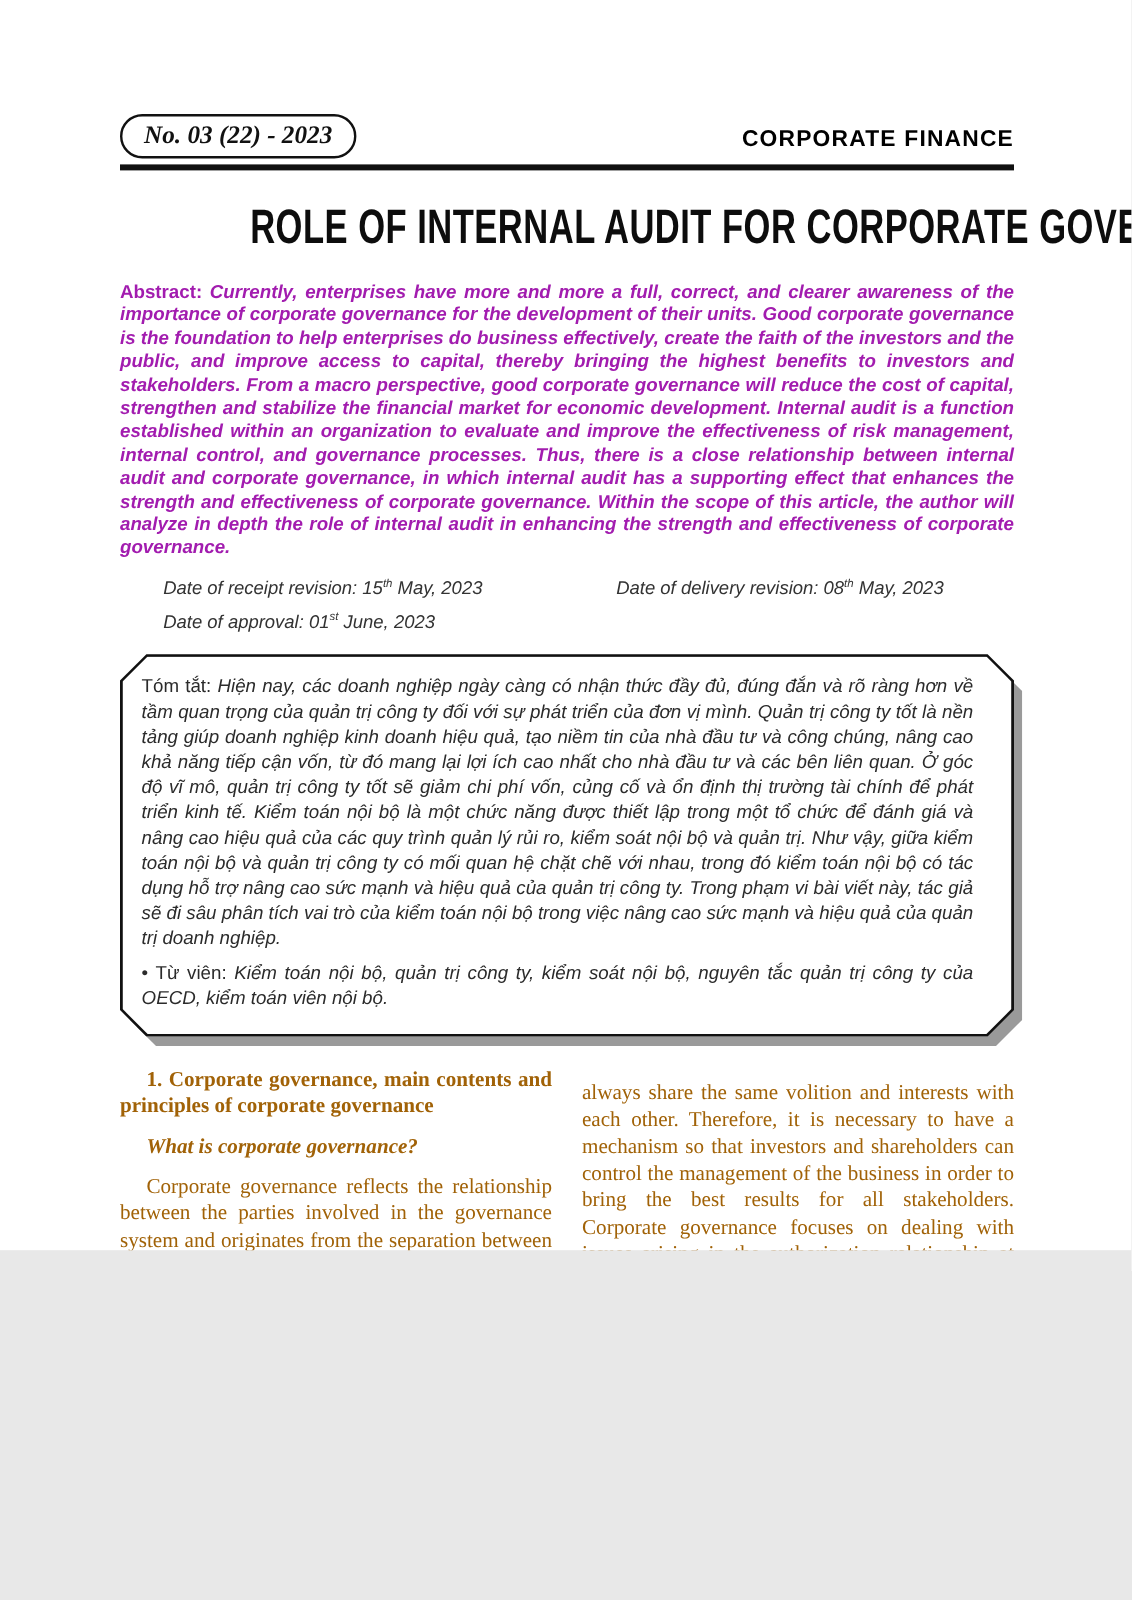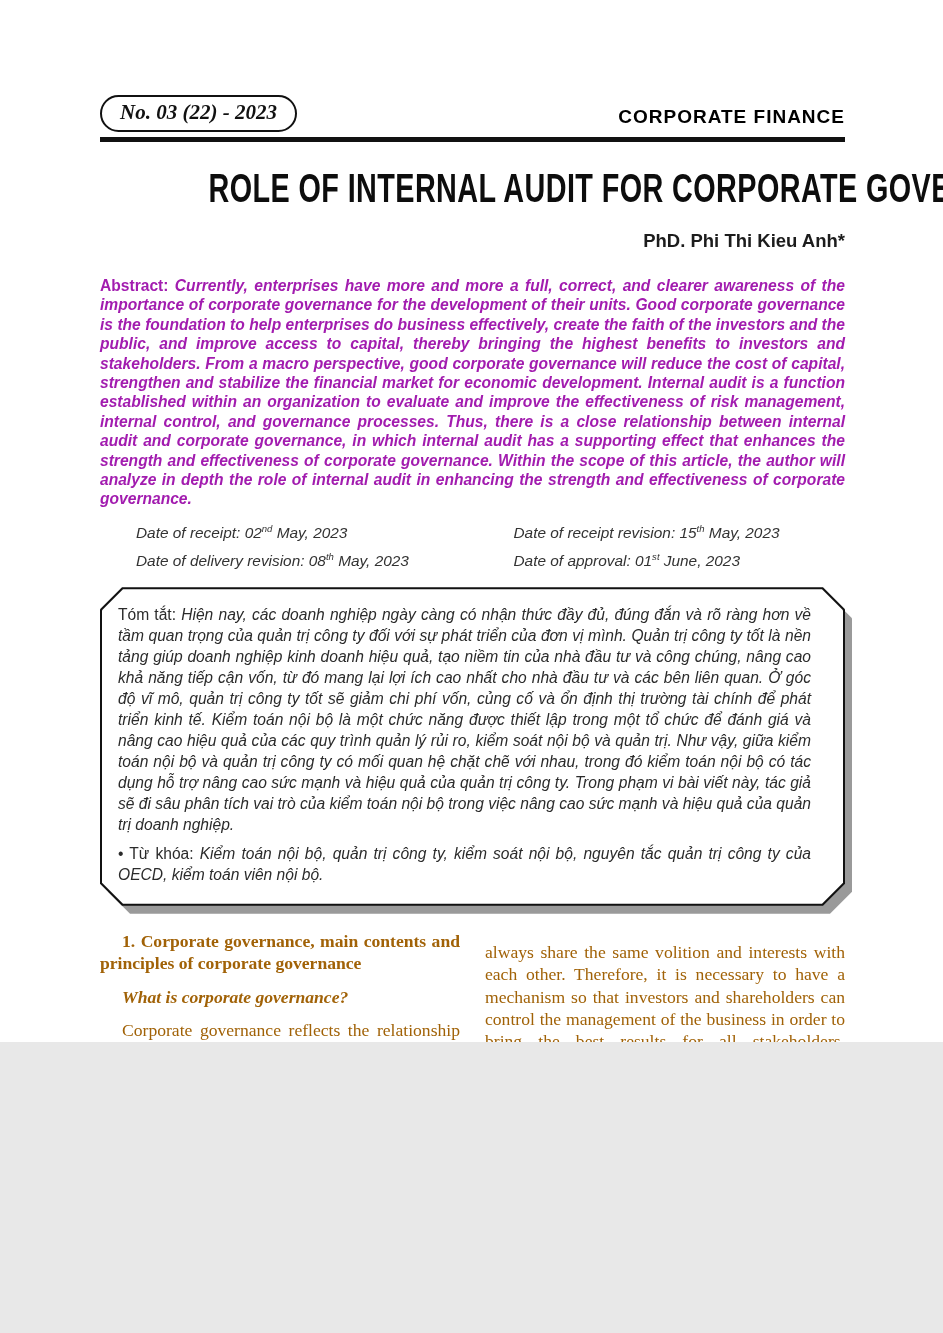--- a/index.html
+++ b/index.html
@@ -147,38 +147,36 @@
     <div class="header-row">
       <div class="issue-badge">No. 03 (22) - 2023</div>
       <div class="section-label">CORPORATE FINANCE</div>
     </div>
     <div class="thick-rule"></div>
 
     <div class="title-wrap">
       <div class="article-title">ROLE OF INTERNAL AUDIT FOR CORPORATE GOVERNANCE</div>
     </div>
 
-    <div class="author-line">PhD. Phi Thi Kieu Anh*</div>
 
     <p class="abstract"><span class="lbl">Abstract:</span><span> Currently, enterprises have more and more a full, correct, and clearer awareness of the importance of corporate governance for the development of their units. Good corporate governance is the foundation to help enterprises do business effectively, create the faith of the investors and the public, and improve access to capital, thereby bringing the highest benefits to investors and stakeholders. From a macro perspective, good corporate governance will reduce the cost of capital, strengthen and stabilize the financial market for economic development. Internal audit is a function established within an organization to evaluate and improve the effectiveness of risk management, internal control, and governance processes. Thus, there is a close relationship between internal audit and corporate governance, in which internal audit has a supporting effect that enhances the strength and effectiveness of corporate governance. Within the scope of this article, the author will analyze in depth the role of internal audit in enhancing the strength and effectiveness of corporate governance.</span></p>
 
 
     <div class="dates-grid">
-      <div class="date-item"><span>Date of receipt: 02</span><sup>nd</sup><span> May, 2023</span></div>
       <div class="date-item"><span>Date of receipt revision: 15</span><sup>th</sup><span> May, 2023</span></div>
       <div class="date-item"><span>Date of delivery revision: 08</span><sup>th</sup><span> May, 2023</span></div>
       <div class="date-item"><span>Date of approval: 01</span><sup>st</sup><span> June, 2023</span></div>
     </div>
 
     <div class="plaque-wrap">
       <div class="plaque-shadow"></div>
       <div class="plaque-border">
         <div class="plaque-inner">
           <div><span class="lbl">Tóm tắt:</span><span> Hiện nay, các doanh nghiệp ngày càng có nhận thức đầy đủ, đúng đắn và rõ ràng hơn về tầm quan trọng của quản trị công ty đối với sự phát triển của đơn vị mình. Quản trị công ty tốt là nền tảng giúp doanh nghiệp kinh doanh hiệu quả, tạo niềm tin của nhà đầu tư và công chúng, nâng cao khả năng tiếp cận vốn, từ đó mang lại lợi ích cao nhất cho nhà đầu tư và các bên liên quan. Ở góc độ vĩ mô, quản trị công ty tốt sẽ giảm chi phí vốn, củng cố và ổn định thị trường tài chính để phát triển kinh tế. Kiểm toán nội bộ là một chức năng được thiết lập trong một tổ chức để đánh giá và nâng cao hiệu quả của các quy trình quản lý rủi ro, kiểm soát nội bộ và quản trị. Như vậy, giữa kiểm toán nội bộ và quản trị công ty có mối quan hệ chặt chẽ với nhau, trong đó kiểm toán nội bộ có tác dụng hỗ trợ nâng cao sức mạnh và hiệu quả của quản trị công ty. Trong phạm vi bài viết này, tác giả sẽ đi sâu phân tích vai trò của kiểm toán nội bộ trong việc nâng cao sức mạnh và hiệu quả của quản trị doanh nghiệp.</span></div>
-          <div class="vi-keywords"><span class="lbl">• Từ khóa: </span><span>Kiểm toán nội bộ, quản trị công ty, kiểm soát nội bộ, nguyên tắc quản trị công ty của OECD, kiểm toán viên nội bộ.</span></div>
+          <div class="vi-keywords"><span class="lbl">• Từ viên: </span><span>Kiểm toán nội bộ, quản trị công ty, kiểm soát nội bộ, nguyên tắc quản trị công ty của OECD, kiểm toán viên nội bộ.</span></div>
         </div>
       </div>
     </div>
 
     <div class="body-cols">
       <div class="col">
         <div class="sec-heading">1. Corporate governance, main contents and principles of corporate governance</div>
         <div class="sub-heading">What is corporate governance?</div>
         <div class="para">Corporate governance reflects the relationship between the parties involved in the governance system and originates from the separation between ownership and management rights. Enterprises belong to owners, investors, and shareholders, but in order for the business to exist and develop, it must be led by Board of Directors, managed by the management, and contributed by employees and stakeholders. However, these people do not</div>
       </div>

